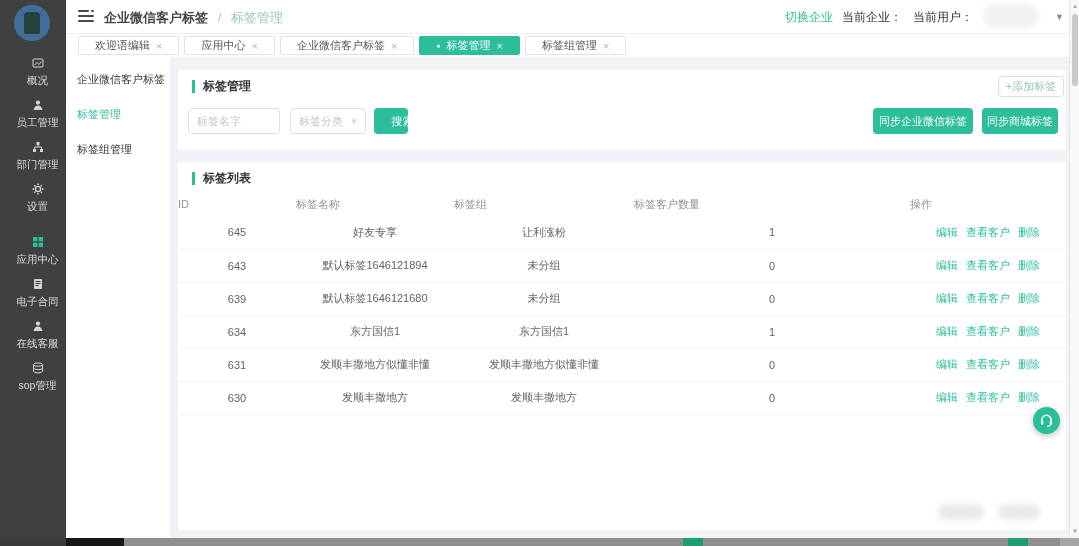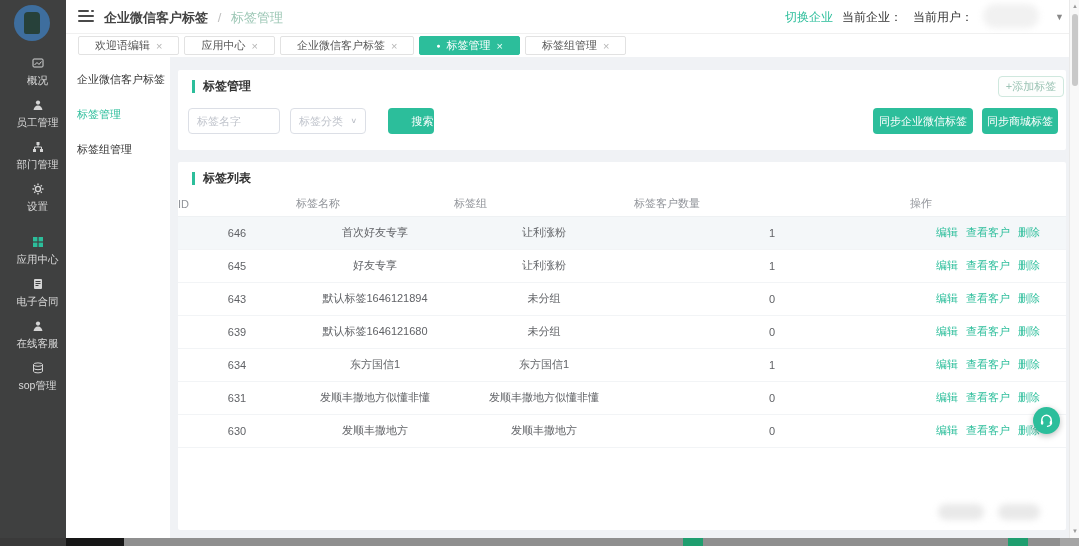--- a/index.html
+++ b/index.html
@@ -49,21 +49,21 @@
   .card { position:absolute; background:#fff; border-radius:2px; }
   .card1 { left:112px; top:13px; width:888px; height:80px; }
   .card2 { left:112px; top:105px; width:888px; height:368px; overflow:visible;padding-left:48px; }
   .card-title { position:absolute; left:14px; top:10px; font-size:12px; font-weight:bold; color:#333; padding-left:8px; border-left:3px solid #2cbe9b; line-height:13px; white-space:nowrap; }
 
   .f-input { position:absolute; left:10px; top:38px; width:92px; height:26px; border:1px solid #dcdfe6; border-radius:4px; padding:0 8px; font-size:11px; color:#666; font-family:inherit; }
   .f-input::placeholder { color:#c0c4cc; }
   .f-select { position:absolute; left:112px; top:38px; width:76px; height:26px; border:1px solid #dcdfe6; border-radius:4px; font-size:11px; color:#c0c4cc; display:flex; align-items:center; padding:0 8px; cursor:pointer; justify-content:space-between; }
   .f-select .car { color:#b8bcc4; font-size:9px; transform:scaleY(.8); }
   .btn { display:flex; align-items:center; justify-content:center; border-radius:4px; font-size:11px; cursor:pointer; white-space:nowrap; }
-  .btn-search { position:absolute; left:210px; top:38px; width:46px; height:26px; background:#2cbe9b; color:#fff;padding-left:23px; }
+  .btn-search { position:absolute; left:196px; top:38px; width:34px; height:26px; background:#2cbe9b; color:#fff;padding-left:23px; }
   .btn-add { position:absolute; left:820px; top:6px; width:66px; height:21px; background:#fdfefd; border:1px solid #cfe8de; color:#9cc4b5; }
   .btn-sync1 { position:absolute; left:695px; top:38px; width:100px; height:26px; background:#2cbe9b; color:#fff; }
   .btn-sync2 { position:absolute; left:804px; top:38px; width:76px; height:26px; background:#2cbe9b; color:#fff; }
 
   table.tags { position:absolute; left:0; top:30px; width:888px; border-collapse:collapse; table-layout:fixed; }
   table.tags col.c1{width:118px} table.tags col.c2{width:158px} table.tags col.c3{width:180px} table.tags col.c4{width:276px} table.tags col.c5{width:156px}
   table.tags th { height:24px; font-size:11px; font-weight:normal; color:#909399; text-align:left; white-space:nowrap; }
   table.tags td { height:33px; font-size:11px; color:#606266; text-align:center; border-bottom:1px solid #f2f4f6; white-space:nowrap; }
   tr.hl td { background:#f4f7f9; border-top:1px solid #eef1f3; }
   .act { color:#2cbe9b; cursor:pointer; margin:0 4px; white-space:nowrap; }
@@ -242,27 +242,20 @@
         <thead>
           <tr>
             <th>ID</th>
             <th>标签名称</th>
             <th>标签组</th>
             <th>标签客户数量</th>
             <th>操作</th>
           </tr>
         </thead>
         <tbody>
-          <tr class="hl">
-            <td>646</td>
-            <td>首次好友专享</td>
-            <td>让利涨粉</td>
-            <td>1</td>
-            <td><span class="act">编辑</span><span class="act">查看客户</span><span class="act">删除</span></td>
-          </tr>
           <tr>
             <td>645</td>
             <td>好友专享</td>
             <td>让利涨粉</td>
             <td>1</td>
             <td><span class="act">编辑</span><span class="act">查看客户</span><span class="act">删除</span></td>
           </tr>
           <tr>
             <td>643</td>
             <td>默认标签1646121894</td>

